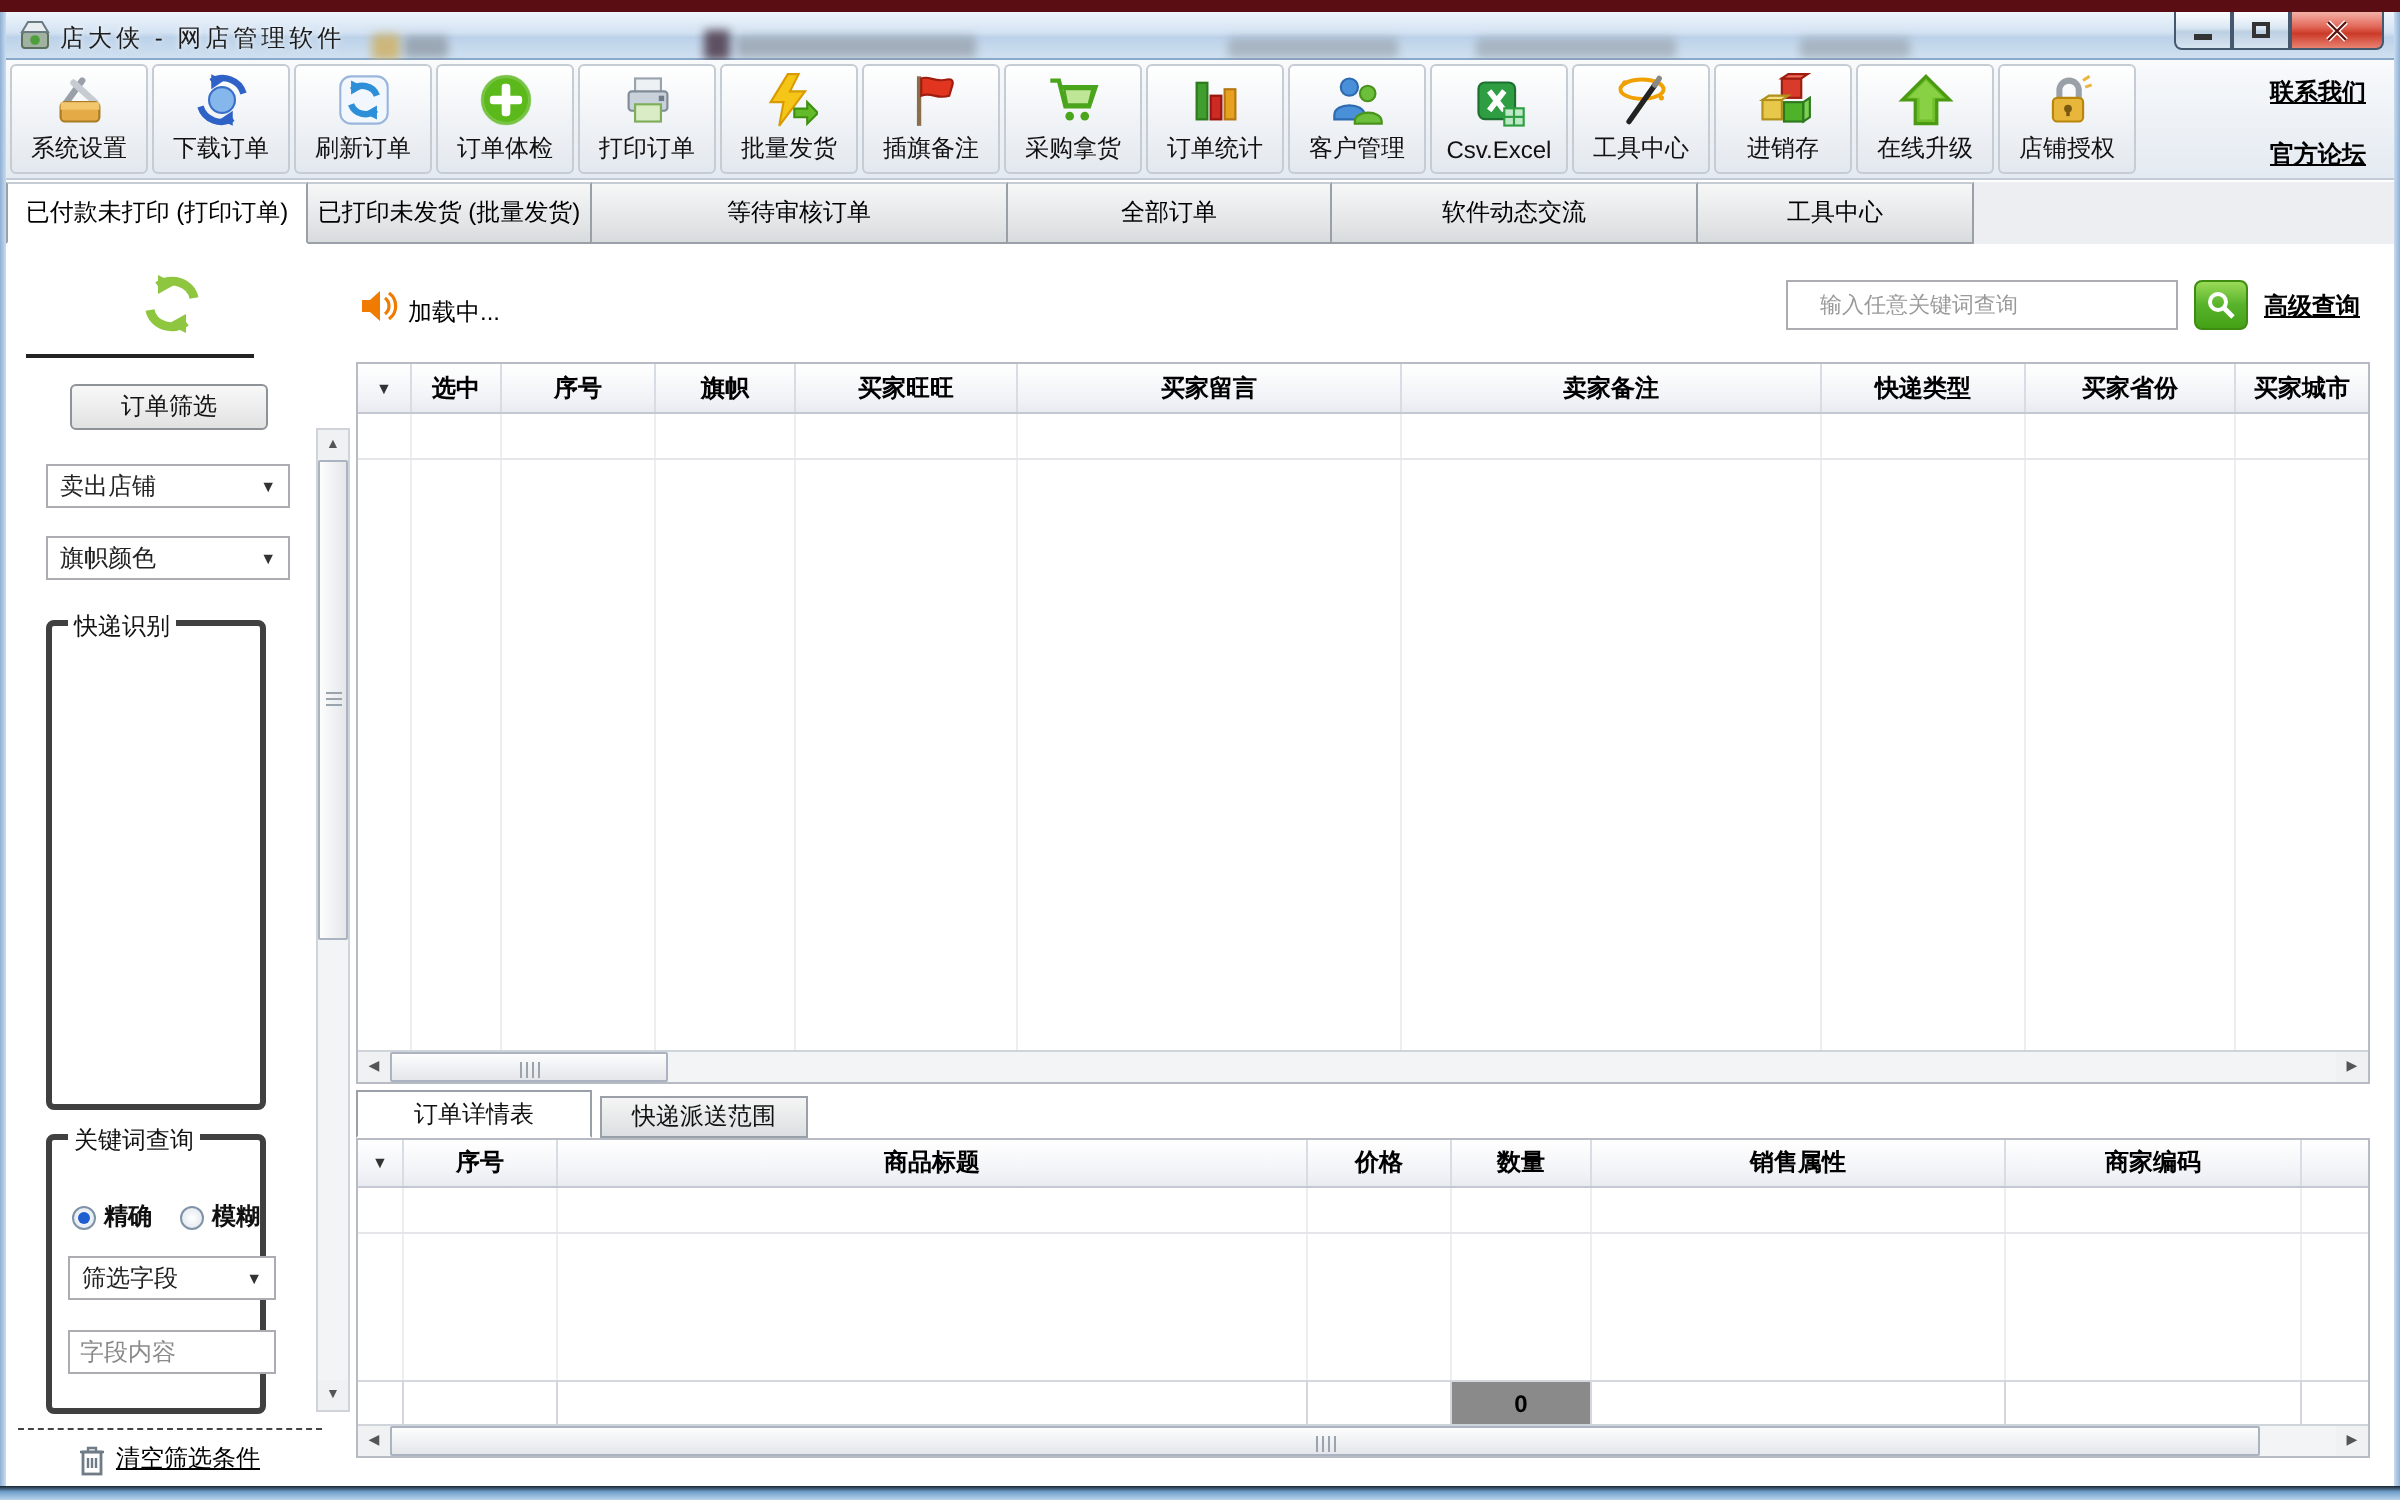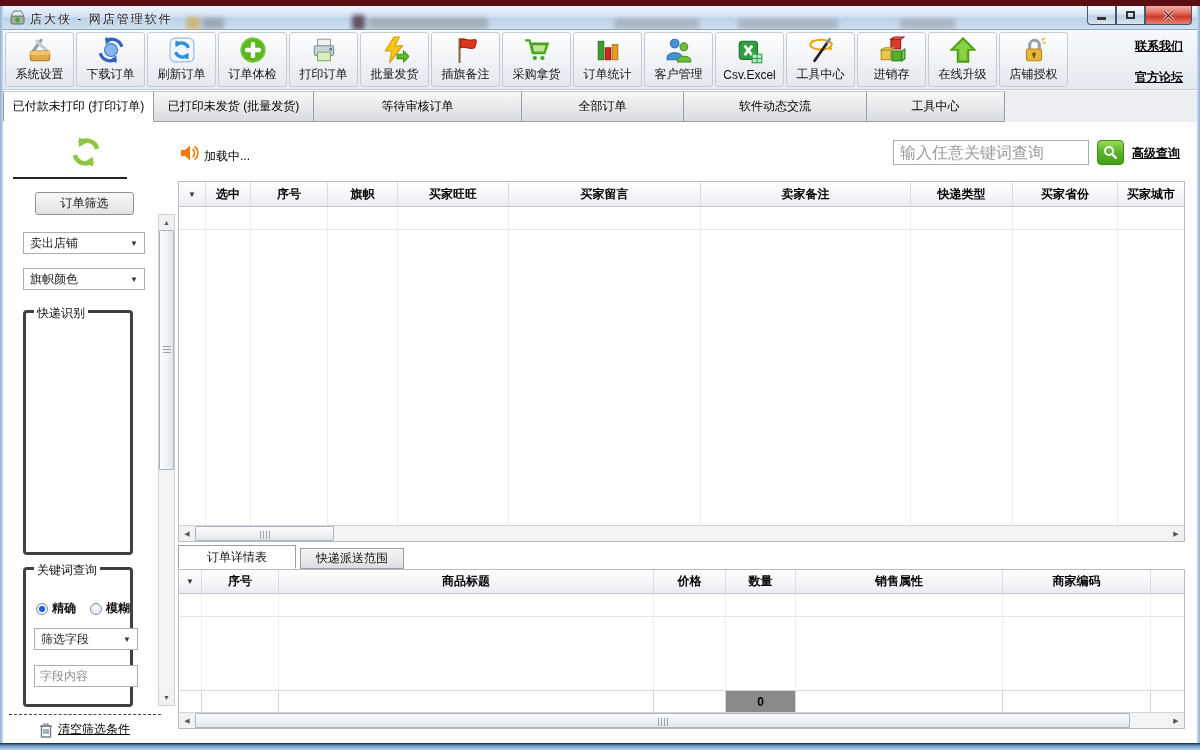--- a/index.html
+++ b/index.html
@@ -69,21 +69,21 @@
   .vs-thumb { position:absolute; left:0; top:15px; width:15px; height:240px; background:linear-gradient(90deg,#fdfdfd,#e4e6ea);
     border:1px solid #aab3bf; border-radius:1px; cursor:pointer; }
   .grip { position:absolute; left:3px; top:50%; margin-top:-4px; width:8px; height:8px;
     background:repeating-linear-gradient(#9aa3ae 0 1px,transparent 1px 3px); }
 
   
   .main { position:absolute; left:175px; top:0; right:0; bottom:0; }
   .loadrow { position:absolute; left:0; top:0; width:100%; height:59px; }
   .loadtext { position:absolute; left:26px; top:26px; color:#000; }
   .speaker { position:absolute; left:2px; top:22px; }
-  .search-input { position:absolute; left:715px; top:18px; width:196px; height:25px; border:1px solid #abadb3; padding:0 6px; font-size:16px; }
+  .search-input { position:absolute; left:715px; top:18px; width:196px; height:25px; border:1px solid #abadb3; padding:0 16px; font-size:11px; }
   .search-input::placeholder { color:#9a9a9a; opacity:1; }
   .search-btn { position:absolute; left:919px; top:18px; width:27px; height:25px; border:1px solid #3f8c12; border-radius:4px;
     background:linear-gradient(#9ada57,#57b32a 50%,#44a015); display:flex; align-items:center; justify-content:center; cursor:pointer; }
   .adv-link { position:absolute; left:954px; top:23px; color:#000; font-weight:bold; text-decoration:underline; cursor:pointer; }
 
   
   .tablebox { position:absolute; left:0; width:1007px; border:1px solid #b7bcc4; background:#fff; }
   .obox { top:59px; height:361px; }
   .dbox { top:447px; height:160px; }
   .thead { display:flex; height:25px; background:linear-gradient(#ffffff,#f2f3f7 70%,#e9ebf1); border-bottom:1px solid #c3c8d2; }
@@ -331,21 +331,21 @@
       </div>
     </div>
     <div class="tb-links">
       <a>联系我们</a>
       <a>官方论坛</a>
     </div>
   </div>
 
   <div class="tabstrip">
     <div class="tab active" style="width:151px">已付款未打印 (打印订单)</div>
-    <div class="tab" style="width:160px">已打印未发货 (批量发货)</div>
+    <div class="tab" style="width:142px">已打印未发货 (批量发货)</div>
     <div class="tab" style="width:208px">等待审核订单</div>
     <div class="tab" style="width:162px">全部订单</div>
     <div class="tab" style="width:183px">软件动态交流</div>
     <div class="tab" style="width:138px">工具中心</div>
   </div>
 
   <div class="content">
 
     <div class="sidebar">
       <span class="sb-refresh">

